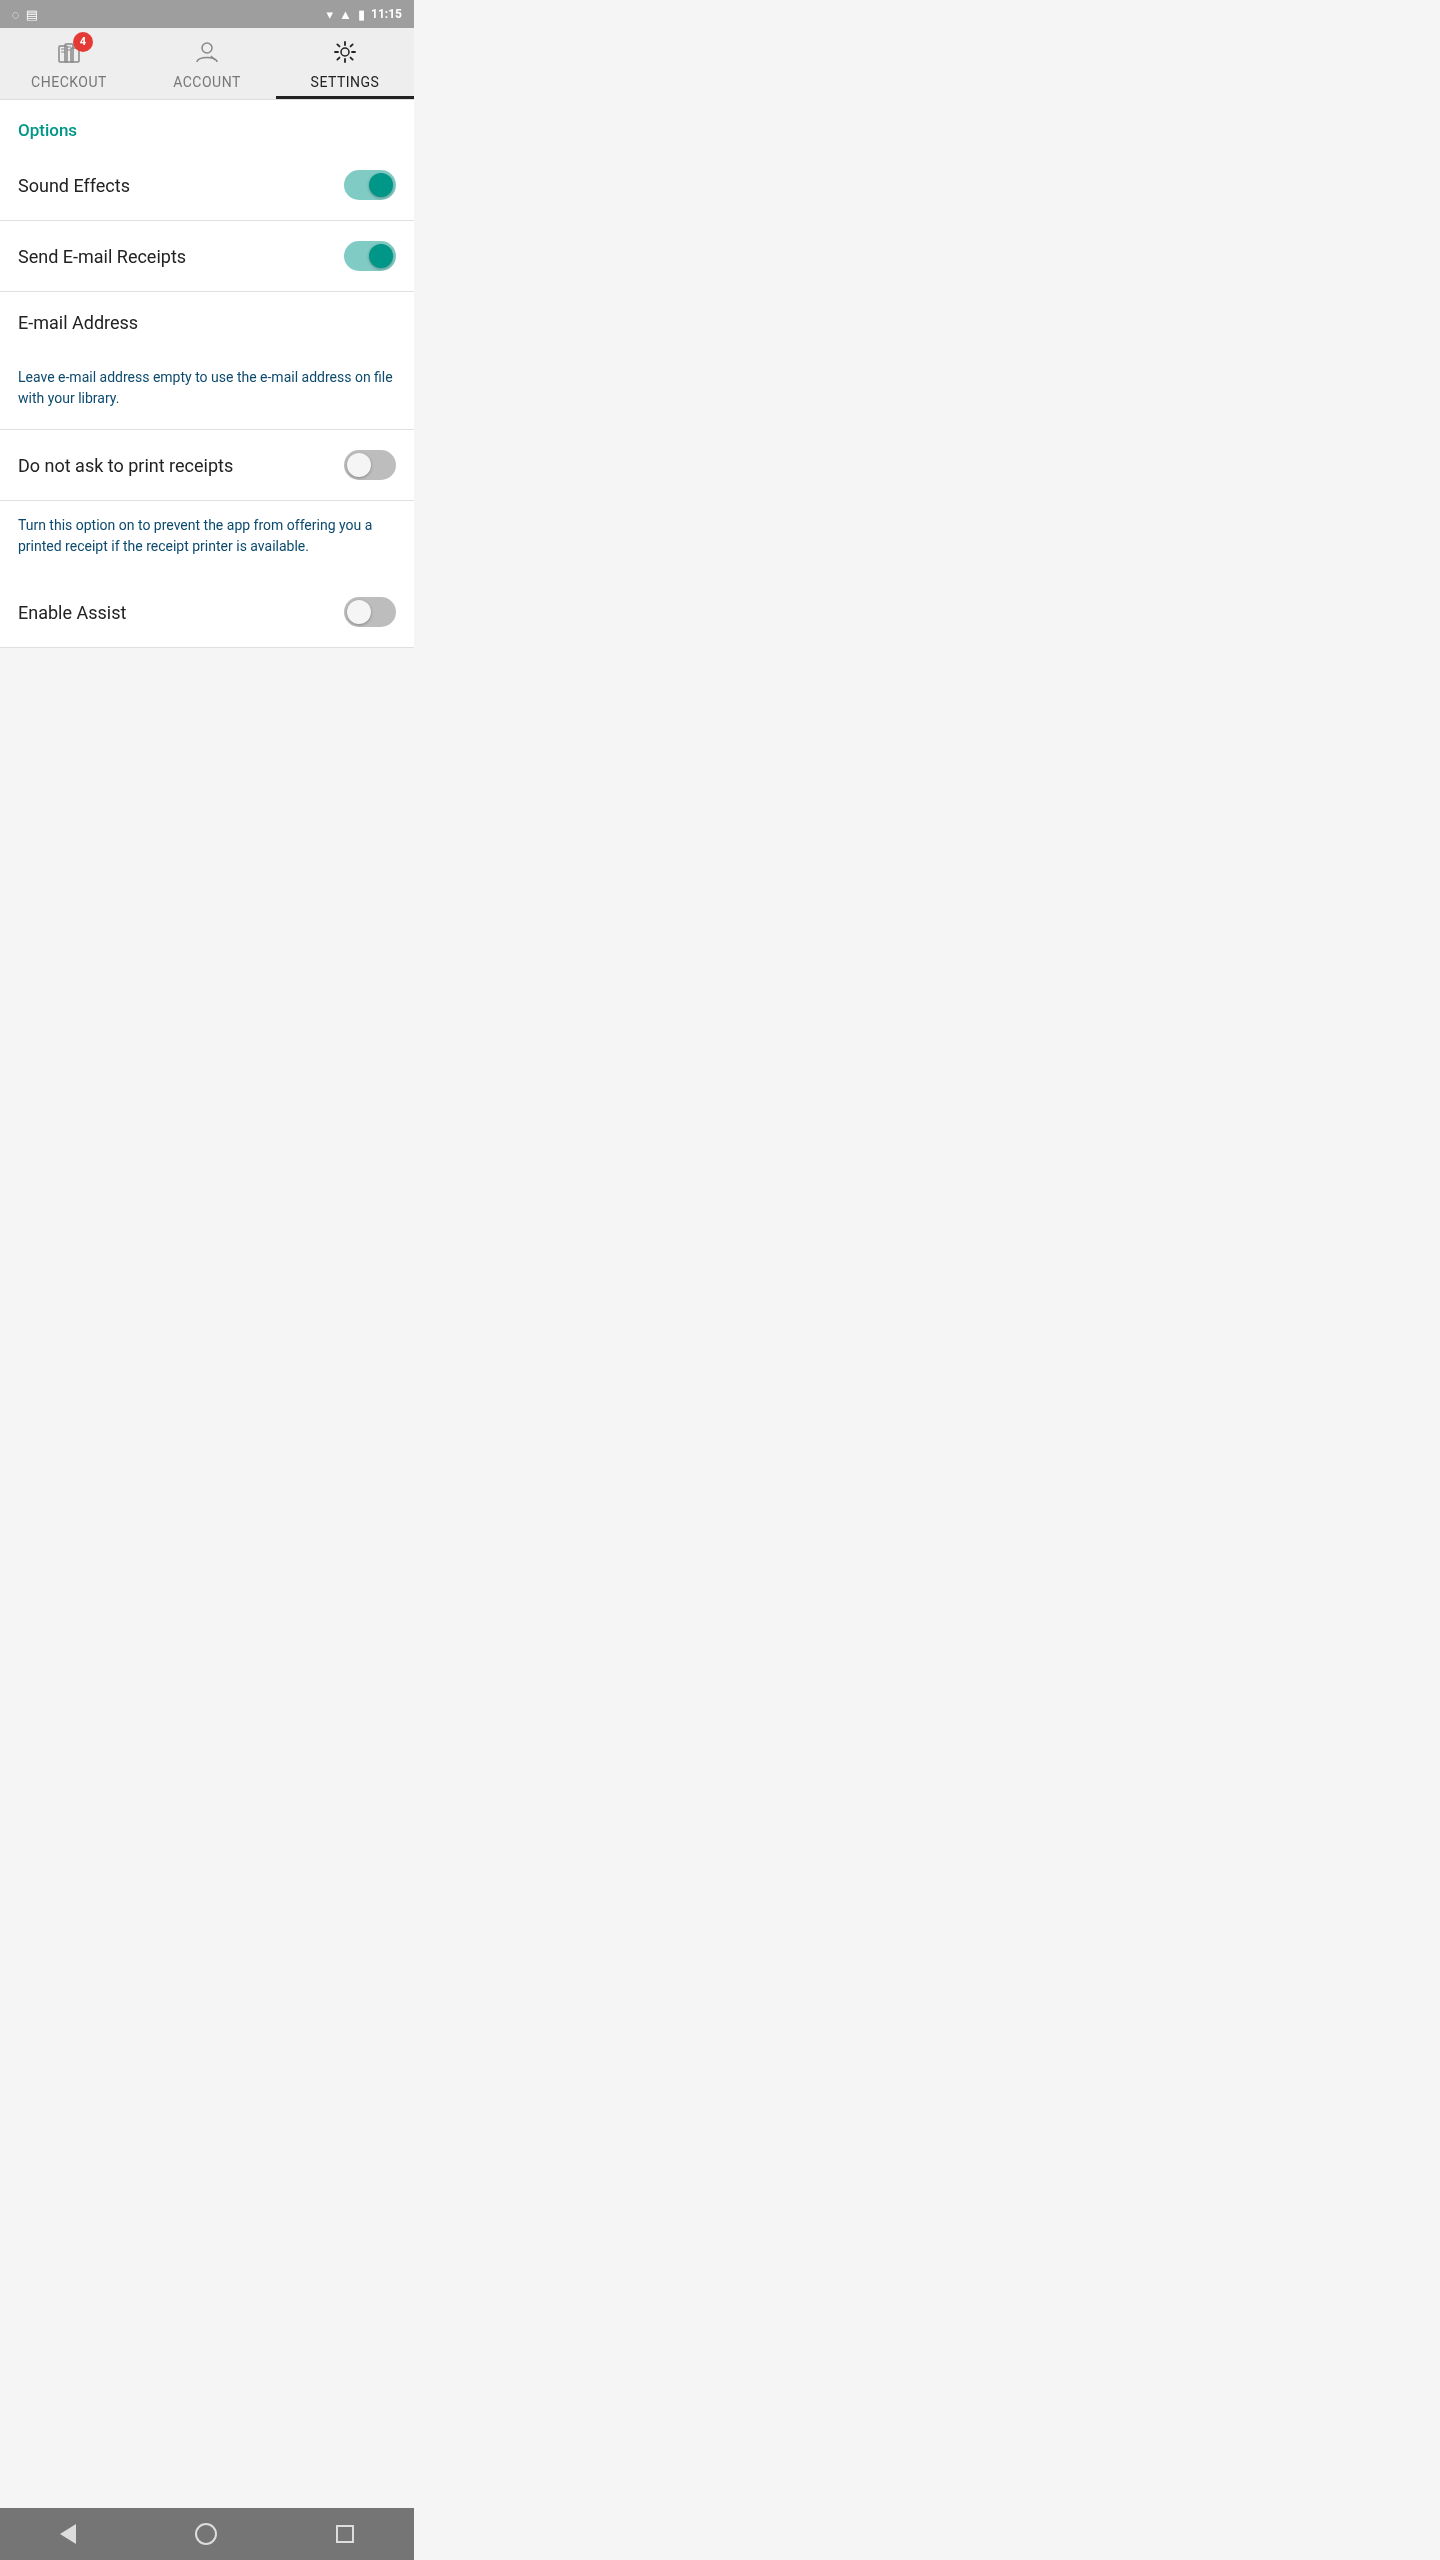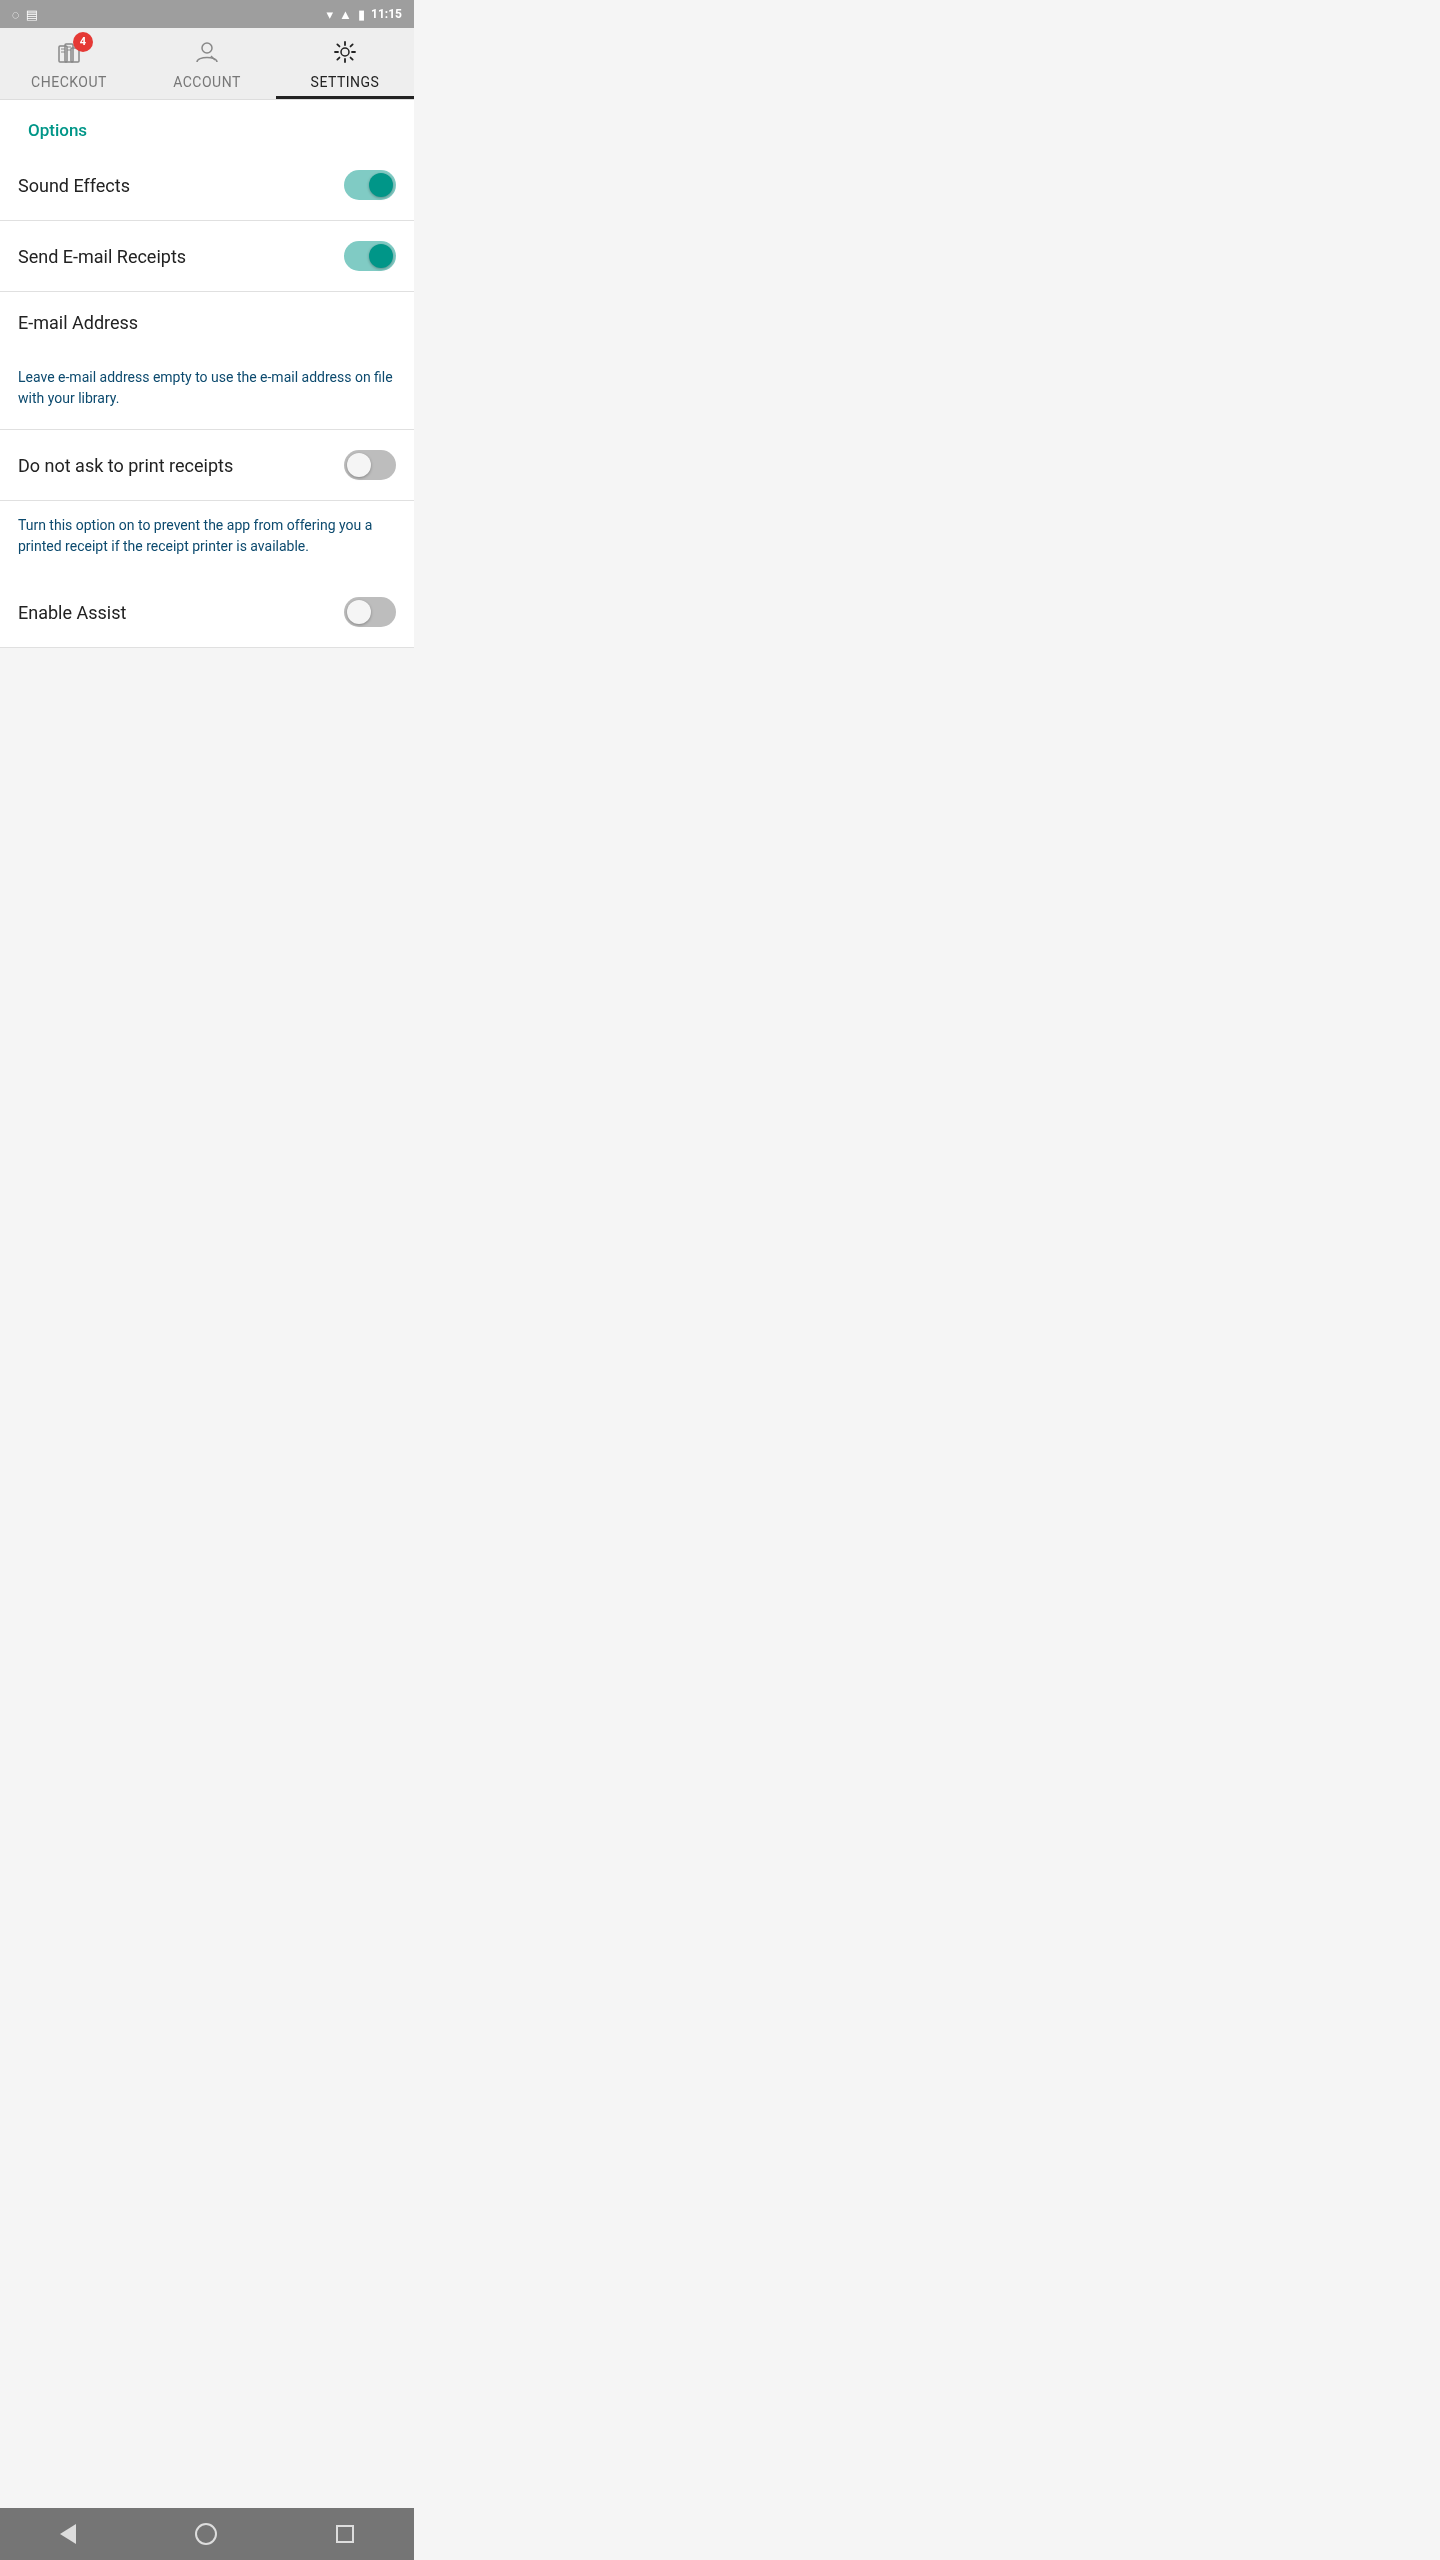--- a/index.html
+++ b/index.html
@@ -101,21 +101,21 @@
       height: 28px;
     }
 
     
     .content {
       background: #fff;
       flex: 1;
     }
 
     .section-header {
-      padding: 20px 18px 10px 28px;
+      padding: 20px 18px 10px 18px;
       font-size: 17px;
       color: #009688;
       font-weight: 500;
     }
 
     .setting-row {
       display: flex;
       align-items: center;
       justify-content: space-between;
       padding: 20px 18px;

